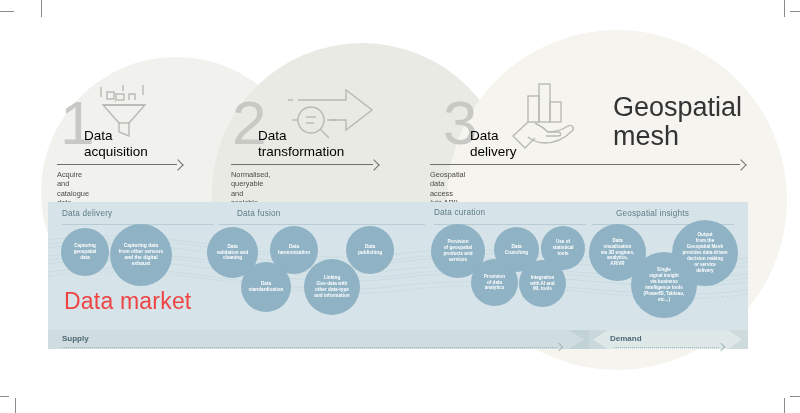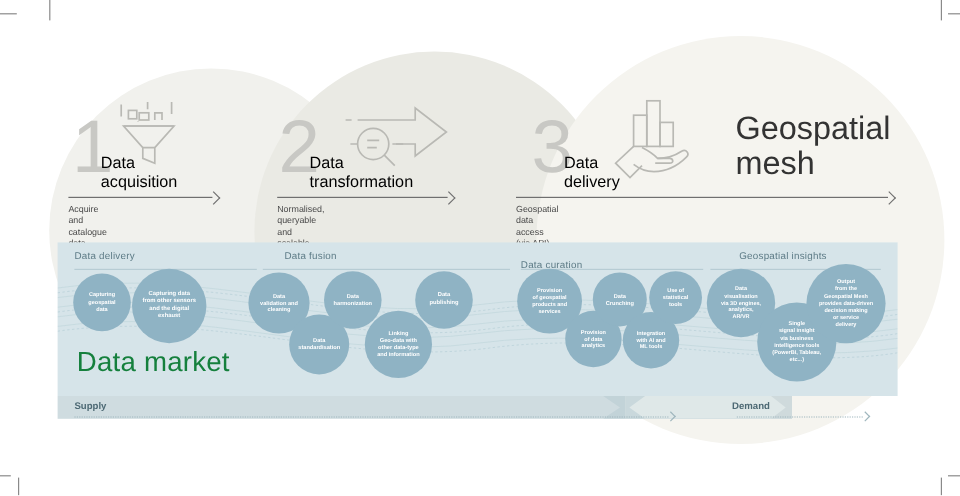--- a/index.html
+++ b/index.html
@@ -102,29 +102,29 @@
     text-align: center;
     font-weight: bold;
     box-sizing: border-box;
   }
   .bubble span { display: block; white-space: pre-line; padding: 0 3px; }
 
   #data-market-label {
     position: absolute;
     left: 64px; top: 288px;
     font-size: 23px;
-    color: #15803d;
+    color: #ef4444;
     letter-spacing: .2px;
   }
 
   
   #strip {
     position: absolute;
     left: 48px; top: 330px;
-    width: 612px; height: 19px;
+    width: 700px; height: 19px;
     background: #cfdce0;
   }
   #strip-right {
     position: absolute;
     left: 0; top: 0;
     width: 100%; height: 100%;
   }
   .strip-text {
     position: absolute;
     font-size: 8px;
@@ -246,21 +246,21 @@
         <path d="M0 74 C130 56 240 104 360 88 C480 72 600 108 700 92"></path>
       </g>
     </svg>
 
     <div class="lane-label" style="left:14px;top:7px;">Data delivery</div>
     <div class="lane-rule" style="left:14px;top:22px;width:152px;"></div>
 
     <div class="lane-label" style="left:189px;top:7px;">Data fusion</div>
     <div class="lane-rule" style="left:171px;top:22px;width:206px;"></div>
 
-    <div class="lane-label" style="left:386px;top:14px;">Data curation</div>
+    <div class="lane-label" style="left:386px;top:6px;">Data curation</div>
     <div class="lane-rule" style="left:386px;top:22px;width:152px;"></div>
 
     <div class="lane-label" style="left:568px;top:7px;">Geospatial insights</div>
     <div class="lane-rule" style="left:544px;top:22px;width:142px;"></div>
 
     <div class="bubble" style="left:13px;top:26px;width:48px;height:48px;font-size:4.6px;line-height:5.8px;">
       <span>Capturing
 geospatial
 data</span>
     </div>

